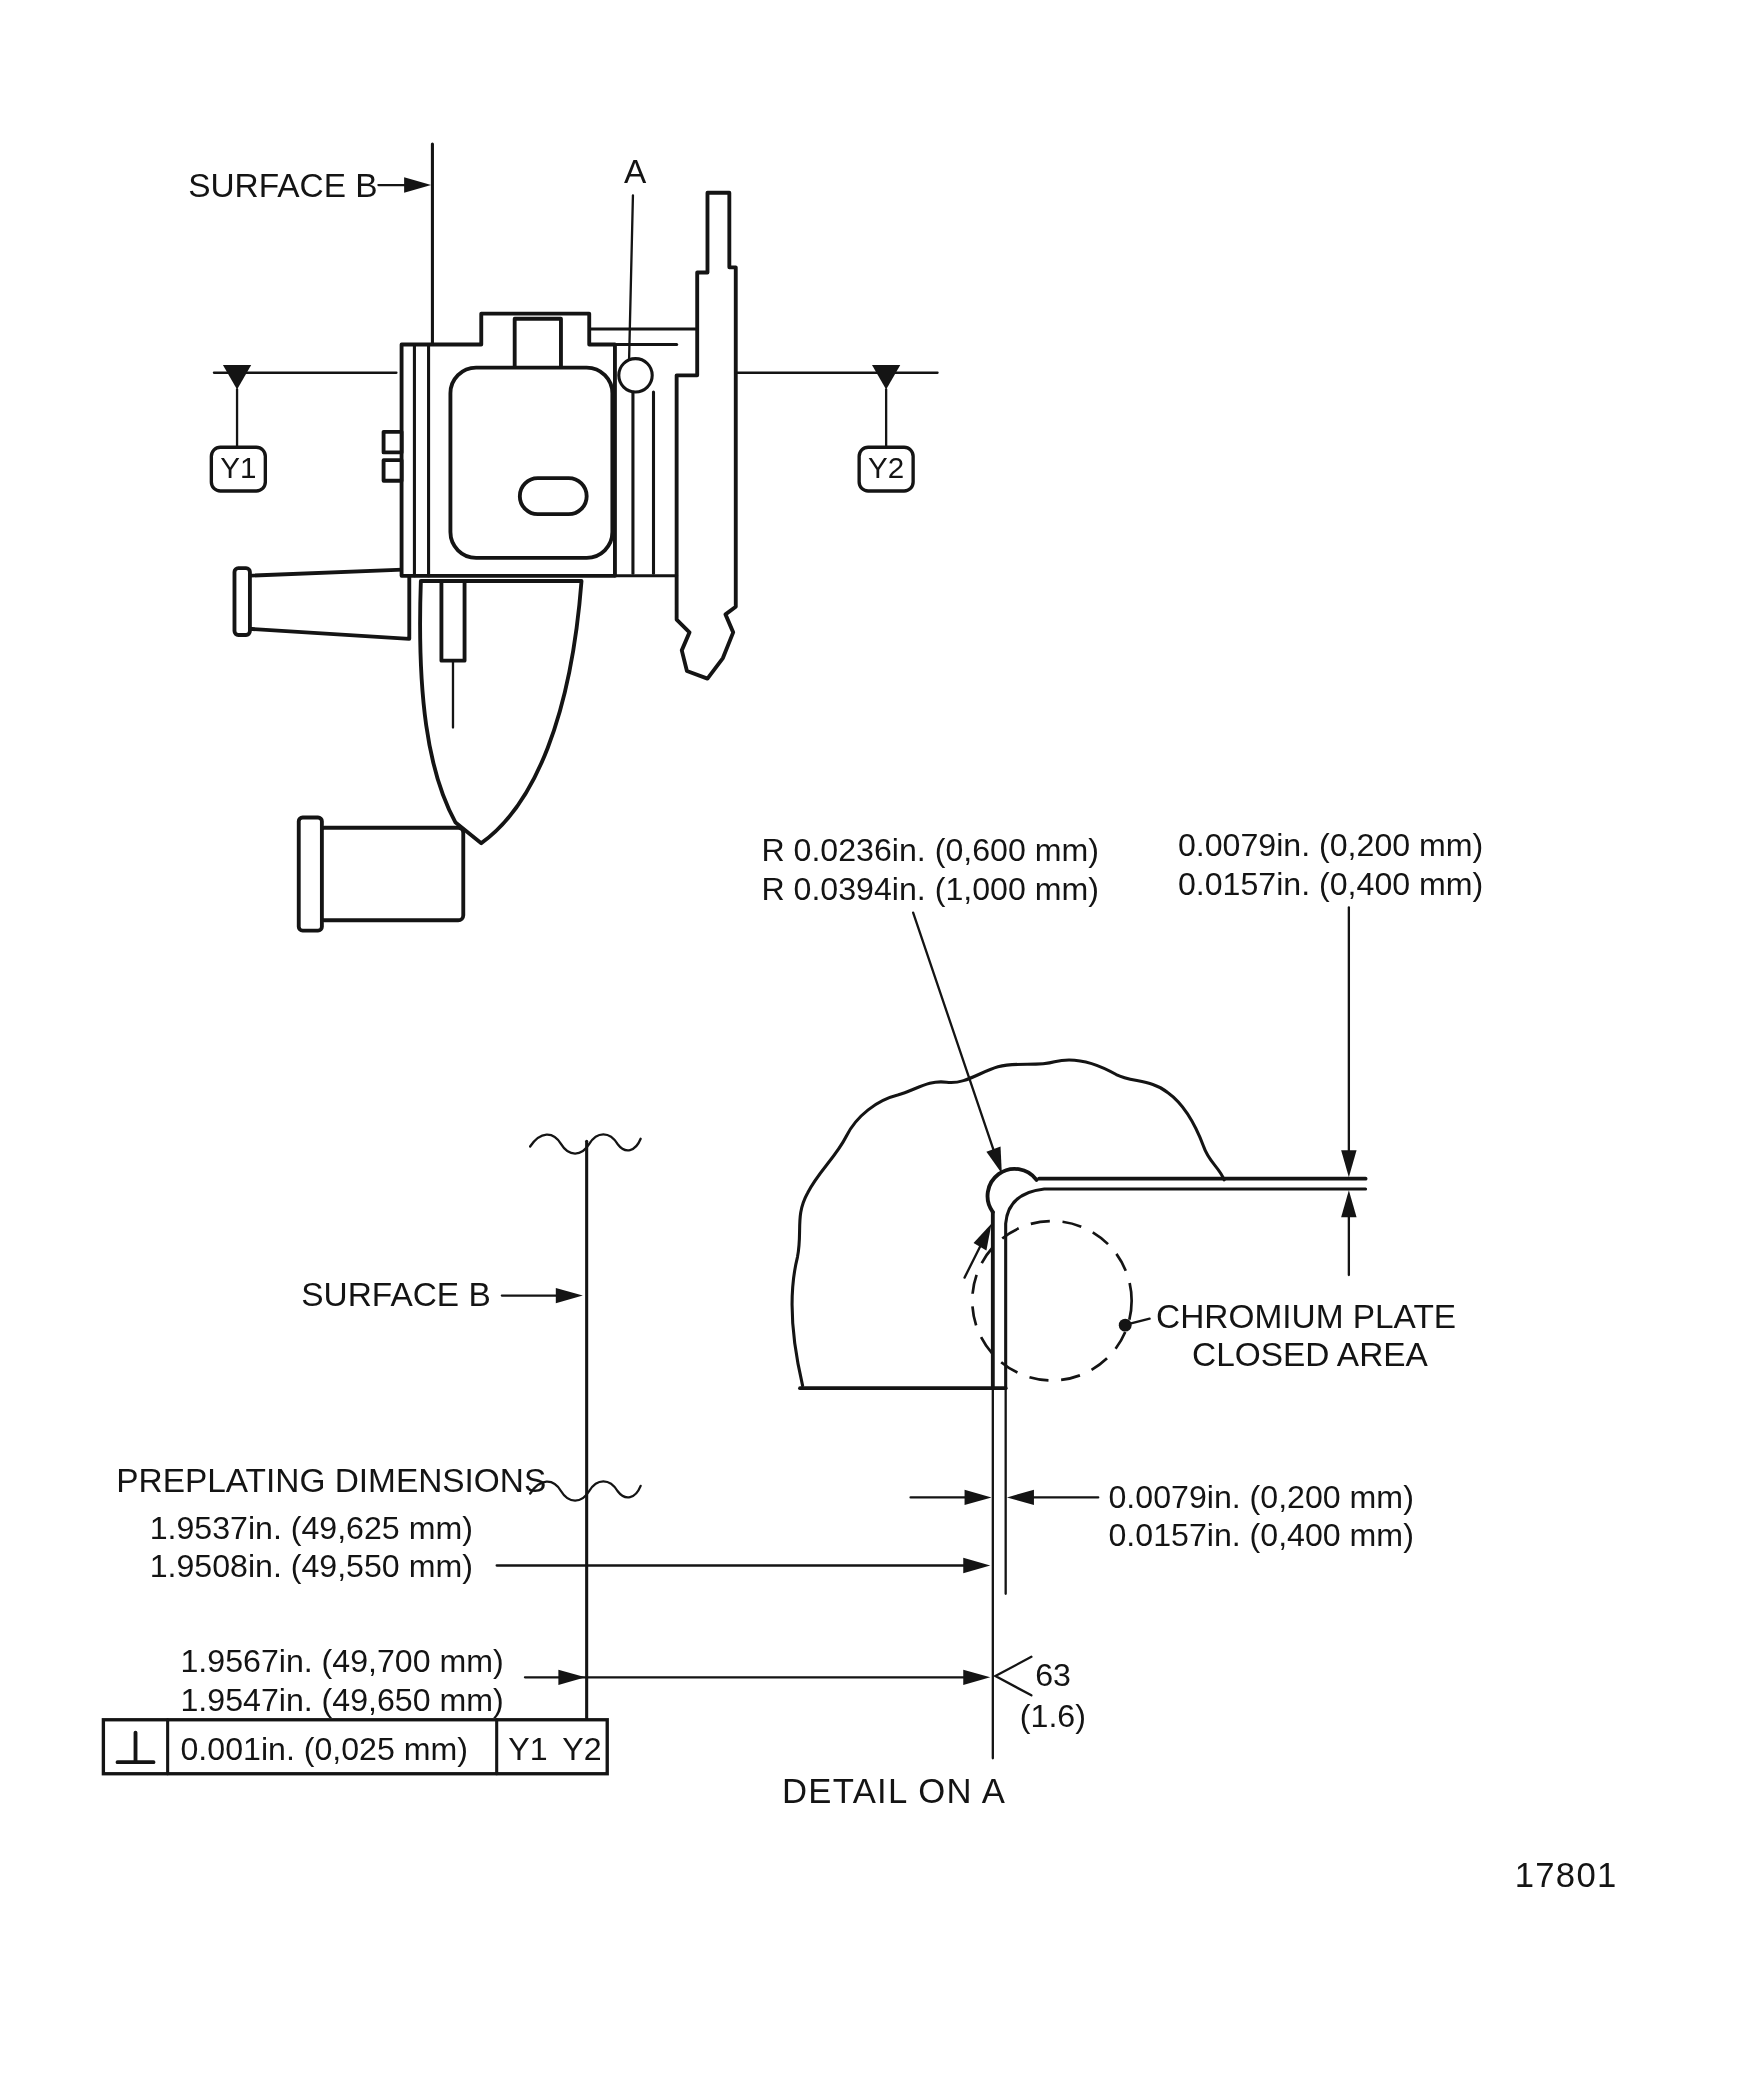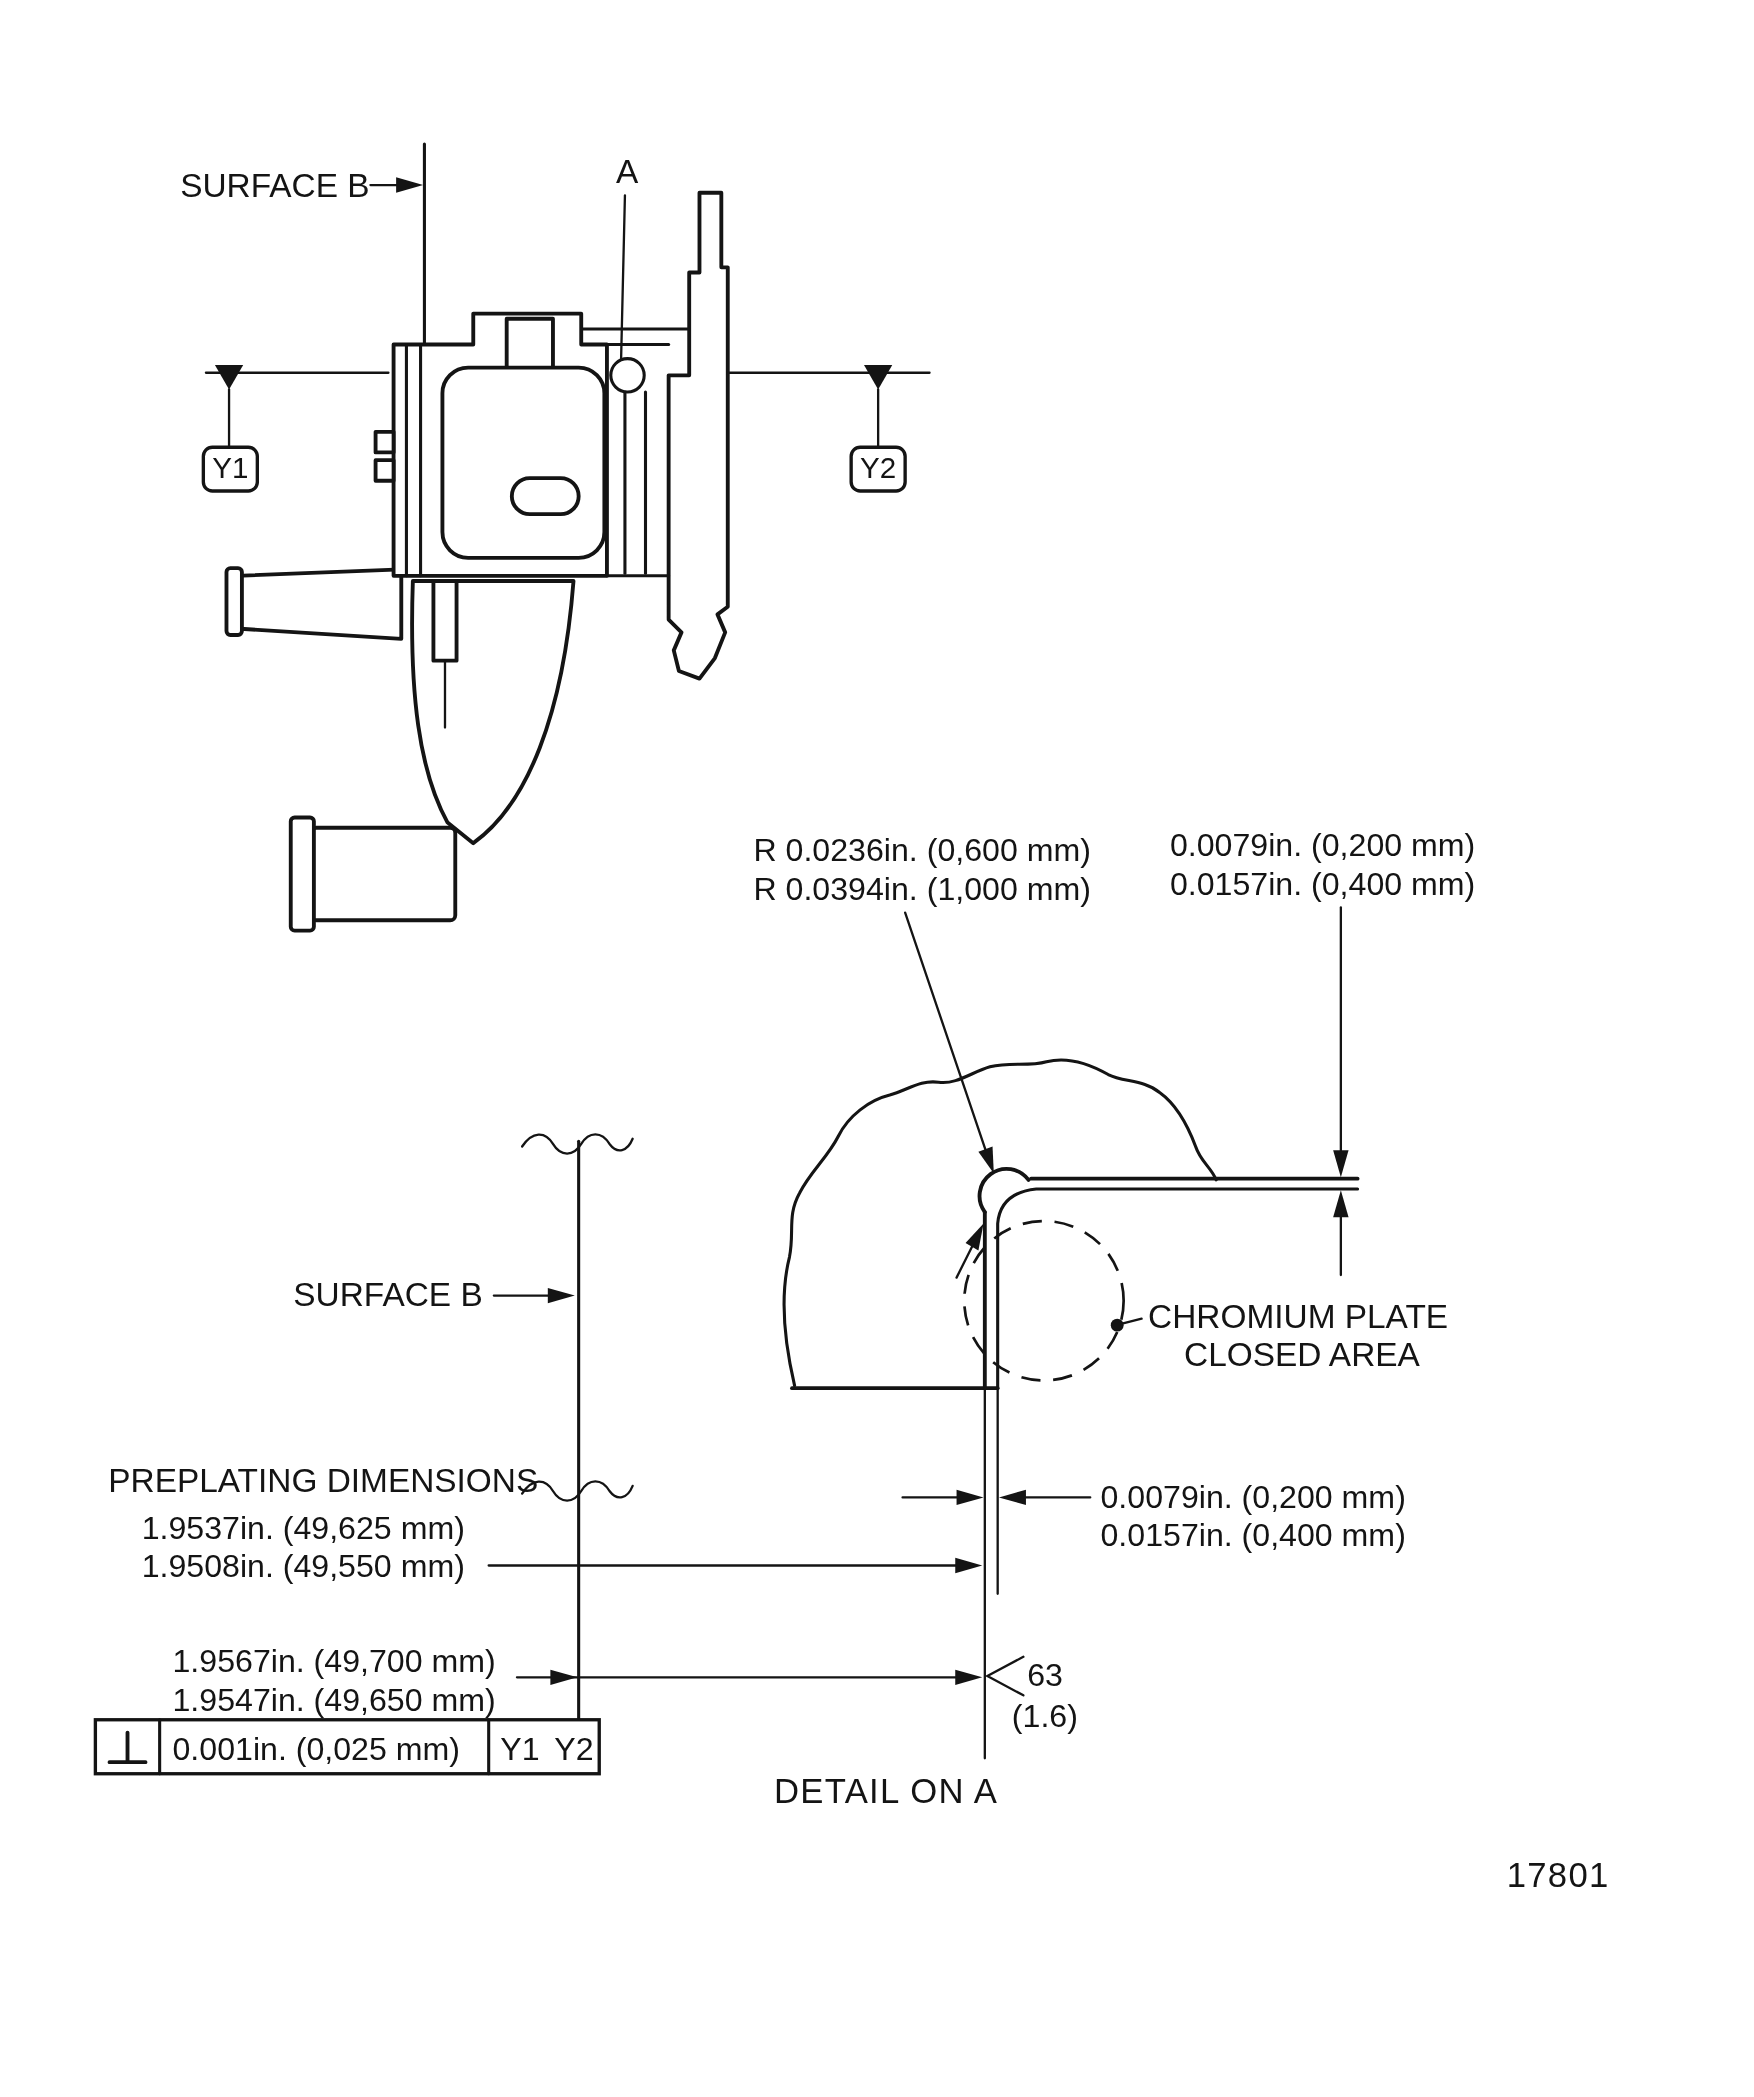--- a/index.html
+++ b/index.html
@@ -1,16 +1,16 @@
 <!DOCTYPE html>
 <html style="font-size:10.3px"><head>
 <meta charset="utf-8">
 <style>
   html,body{margin:0;padding:0;background:#ffffff;}
-  .page{width:1449px;height:2097px;background:#fff;position:relative;}
+  .page{width:1449px;height:2097px;background:#fff;position:relative;margin-left:8px;}
   svg{display:block;}
   svg text{font-family:"Liberation Sans","DejaVu Sans",sans-serif;fill:#141414;}
   .fs23{font-size:23px;}
   .fs25{font-size:25px;}
   .fs26{font-size:26px;}
   .fs27{font-size:27px;letter-spacing:1px;}
   .part{fill:#ffffff;stroke:#141414;stroke-width:3;stroke-linejoin:round;}
   .ln{stroke:#141414;stroke-width:3;fill:none;stroke-linecap:round;stroke-linejoin:round;}
   .med{stroke:#141414;stroke-width:2.4;fill:none;stroke-linecap:round;stroke-linejoin:round;}
   .thin{stroke:#141414;stroke-width:1.8;fill:none;stroke-linecap:round;}

